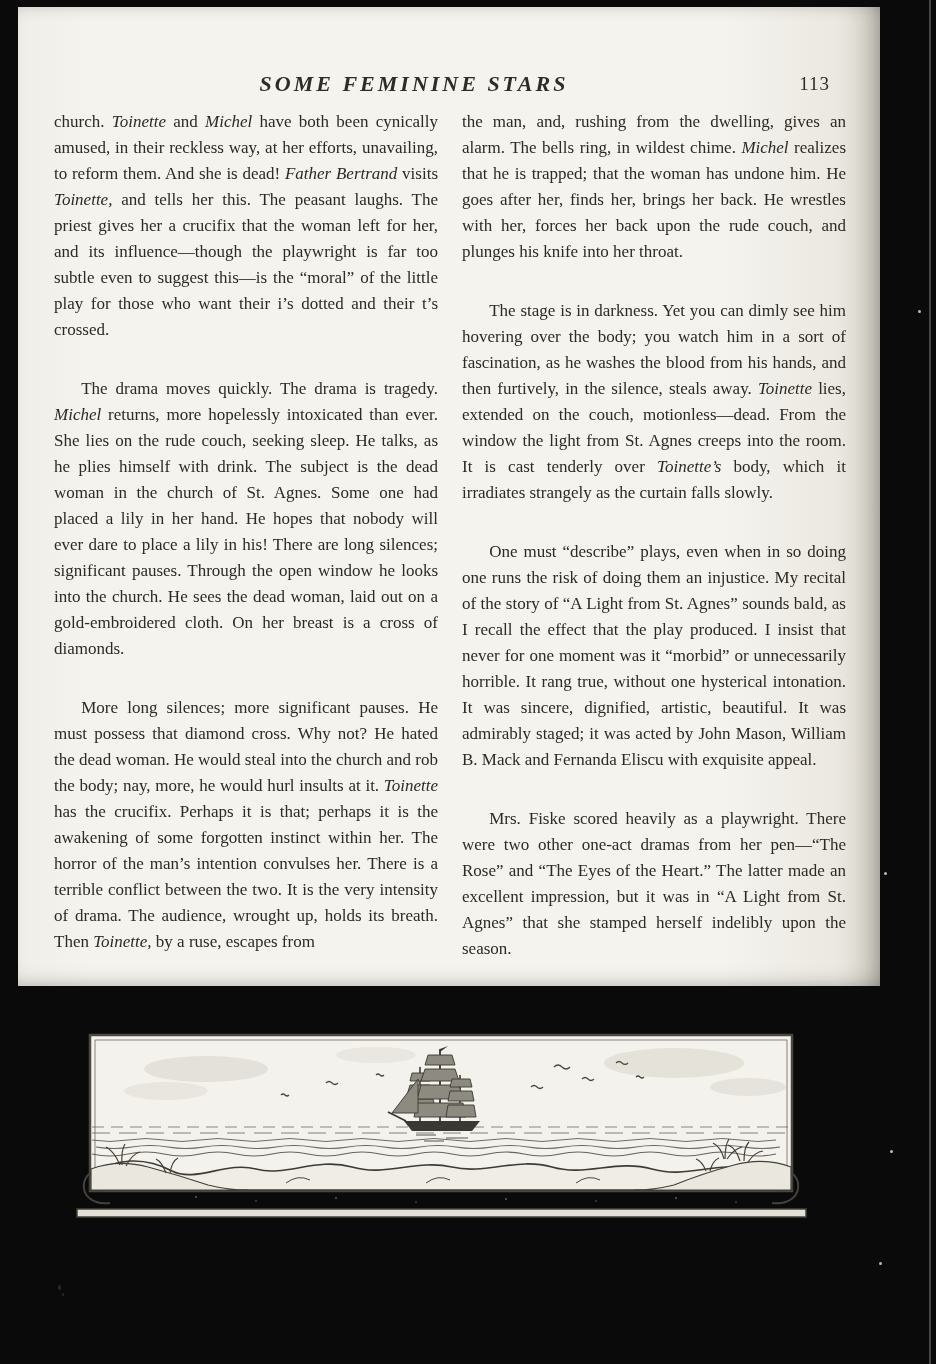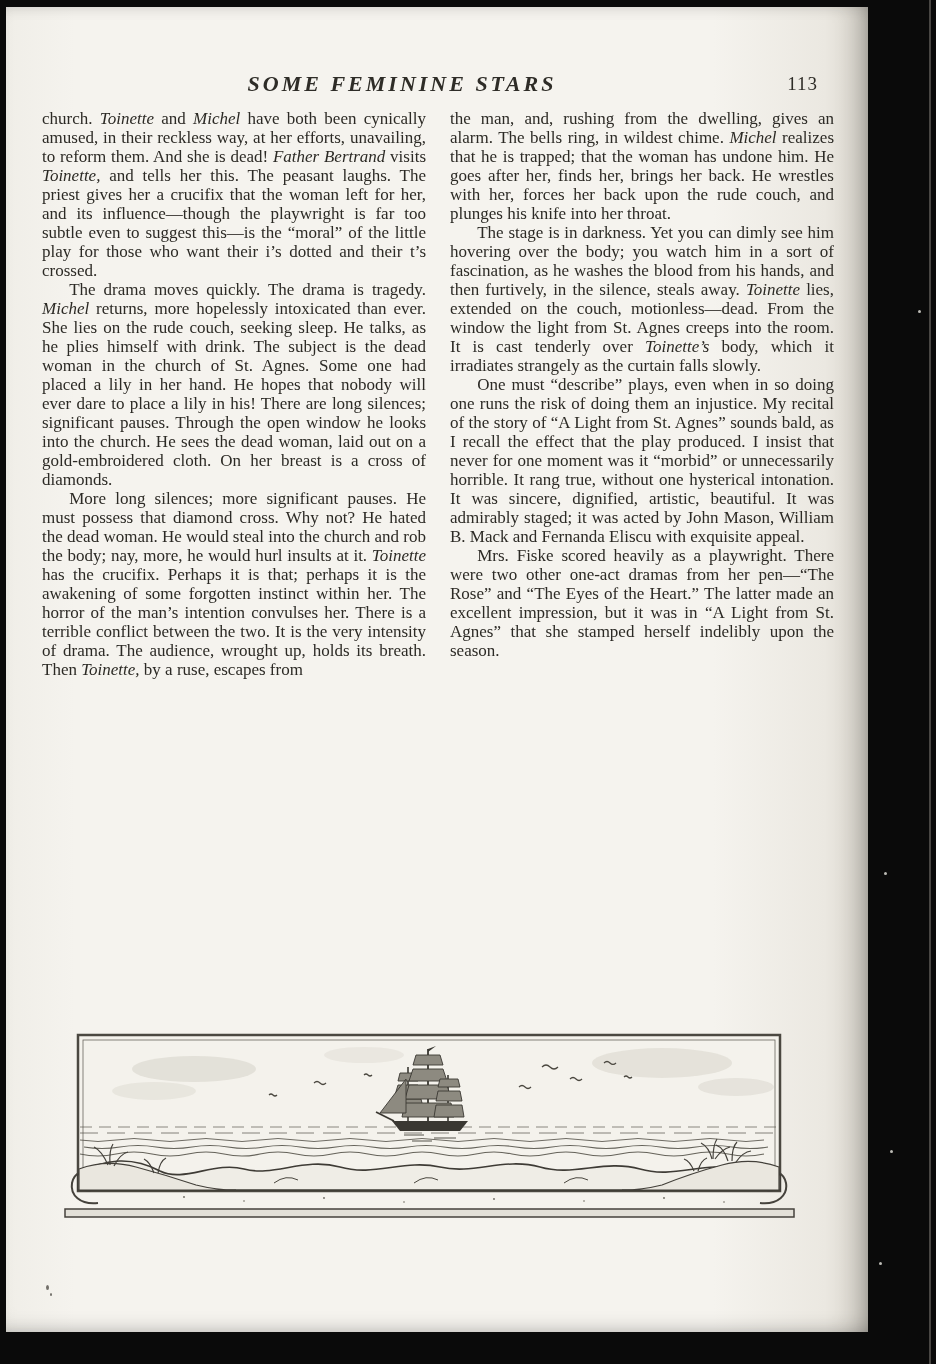--- a/index.html
+++ b/index.html
@@ -5,37 +5,37 @@
   html,body{margin:0;padding:0;}
   body{
     width:936px;height:1364px;overflow:hidden;
     background:#0a0a0a;
     font-family:"Liberation Serif","DejaVu Serif",serif;
   }
   .scan{position:relative;width:936px;height:1364px;background:#0a0a0a;}
   .edge-line{position:absolute;right:5px;top:0;bottom:0;width:2px;background:#94918a;opacity:.45;}
   .speckle{position:absolute;width:3px;height:3px;border-radius:50%;background:#e9e7e0;opacity:.8;}
   .page{
-    position:absolute;left:6px;top:7px;width:862px;height:1325px;
+    position:absolute;left:18px;top:7px;width:862px;height:979px;
     background:linear-gradient(90deg,#f0eee8 0%,#f5f3ee 8%,#f5f3ee 82%,#ebe8e1 95%,#d7d3ca 100%);
     box-shadow:inset -20px 0 30px -20px rgba(0,0,0,.38), inset 0 -14px 22px -16px rgba(0,0,0,.28), inset 0 10px 18px -14px rgba(0,0,0,.18);
   }
   .header{position:absolute;top:64px;left:36px;width:790px;height:34px;}
   .header .title{
     position:absolute;left:0;right:70px;text-align:center;
     font-style:italic;font-size:22px;letter-spacing:3px;color:#2e2c27;font-weight:600;
   }
   .header .pageno{position:absolute;right:14px;top:2px;font-size:19px;color:#2e2c27;letter-spacing:1px;}
   .columns{position:absolute;top:102px;left:36px;width:792px;display:flex;gap:24px;}
   .col{
-    width:384px;text-align:justify;font-size:17px;line-height:19px;color:#2c2a25;
+    width:384px;text-align:justify;font-size:17px;line-height:26px;color:#2c2a25;
     hyphens:auto;-webkit-hyphens:auto;
   }
   .col p{margin:0;}
-  .col p.indent{text-indent:1.6em;}
+  .col p.indent{text-indent:1.6em;margin-top:33px;}
   .col i{font-style:italic;}
   .illustration{position:absolute;left:58px;top:1026px;width:732px;height:192px;}
   .inkdot{position:absolute;border-radius:50%;background:#3a3832;opacity:.7;}
 </style>
 </head>
 <body>
 
 <div class="scan">
 
   <div class="page">

